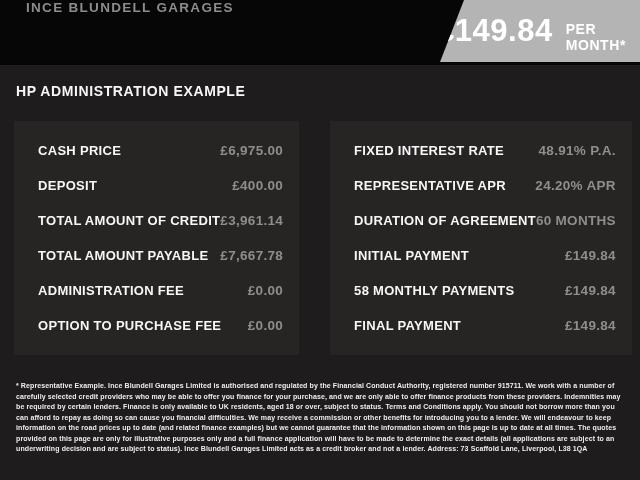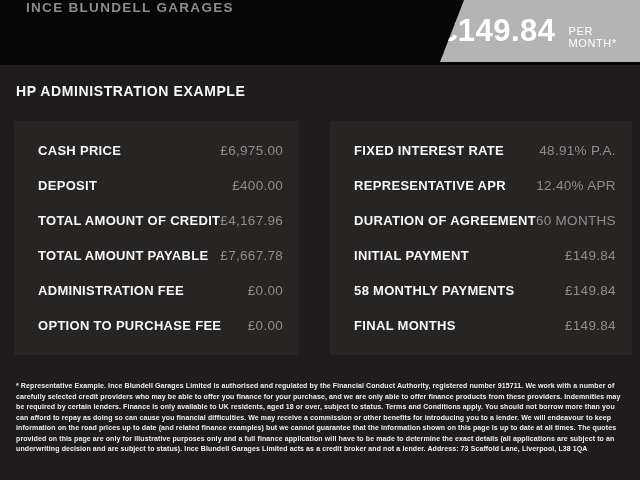--- a/index.html
+++ b/index.html
@@ -38,22 +38,22 @@
     padding-right: 14px;
   }
   .badge-price {
     color: #ffffff;
     font-size: 31px;
     font-weight: bold;
     letter-spacing: 0.5px;
   }
   .badge-suffix {
     color: #ffffff;
-    font-size: 11px;
-    font-weight: normal;
+    font-size: 14px;
+    font-weight: bold;
     letter-spacing: 0.6px;
     margin-left: 13px;
     margin-top: 12px;
   }
 
   
   .section-title {
     margin: 19px 16px 0 16px;
     color: #f7f7f7;
     font-size: 14px;
@@ -82,21 +82,21 @@
   .finance-row .label {
     color: #f7f7f7;
     font-size: 13px;
     font-weight: bold;
     letter-spacing: 0.3px;
     white-space: nowrap;
   }
   .finance-row .value {
     color: #8f8d8d;
     font-size: 13.5px;
-    font-weight: normal;
+    font-weight: bold;
     letter-spacing: 0.3px;
     white-space: nowrap;
   }
 
   
   .footer {
     margin: 26px 16px 0 16px;
     color: #efeeee;
     font-size: 7px;
     font-weight: bold;
@@ -123,21 +123,21 @@
     <div class="finance-row">
       <span class="label">CASH PRICE</span>
       <span class="value">£6,975.00</span>
     </div>
     <div class="finance-row">
       <span class="label">DEPOSIT</span>
       <span class="value">£400.00</span>
     </div>
     <div class="finance-row">
       <span class="label">TOTAL AMOUNT OF CREDIT</span>
-      <span class="value">£4,167.96</span>
+      <span class="value">£3,961.14</span>
     </div>
     <div class="finance-row">
       <span class="label">TOTAL AMOUNT PAYABLE</span>
       <span class="value">£7,667.78</span>
     </div>
     <div class="finance-row">
       <span class="label">ADMINISTRATION FEE</span>
       <span class="value">£0.00</span>
     </div>
     <div class="finance-row">
@@ -146,35 +146,35 @@
     </div>
   </div>
 
   <div class="panel">
     <div class="finance-row">
       <span class="label">FIXED INTEREST RATE</span>
       <span class="value">48.91% P.A.</span>
     </div>
     <div class="finance-row">
       <span class="label">REPRESENTATIVE APR</span>
-      <span class="value">12.40% APR</span>
+      <span class="value">24.20% APR</span>
     </div>
     <div class="finance-row">
       <span class="label">DURATION OF AGREEMENT</span>
       <span class="value">60 MONTHS</span>
     </div>
     <div class="finance-row">
       <span class="label">INITIAL PAYMENT</span>
       <span class="value">£149.84</span>
     </div>
     <div class="finance-row">
       <span class="label">58 MONTHLY PAYMENTS</span>
       <span class="value">£149.84</span>
     </div>
     <div class="finance-row">
-      <span class="label">FINAL MONTHS</span>
+      <span class="label">FINAL PAYMENT</span>
       <span class="value">£149.84</span>
     </div>
   </div>
 
 </div>
 
 <div class="footer">* Representative Example. Ince Blundell Garages Limited is authorised and regulated by the Financial Conduct Authority, registered number 915711. We work with a number of carefully selected credit providers who may be able to offer you finance for your purchase, and we are only able to offer finance products from these providers. Indemnities may be required by certain lenders. Finance is only available to UK residents, aged 18 or over, subject to status. Terms and Conditions apply. You should not borrow more than you can afford to repay as doing so can cause you financial difficulties. We may receive a commission or other benefits for introducing you to a lender. We will endeavour to keep information on the road prices up to date (and related finance examples) but we cannot guarantee that the information shown on this page is up to date at all times. The quotes provided on this page are only for illustrative purposes only and a full finance application will have to be made to determine the exact details (all applications are subject to an underwriting decision and are subject to status). Ince Blundell Garages Limited acts as a credit broker and not a lender. Address: 73 Scaffold Lane, Liverpool, L38 1QA</div>
 
 </body></html>

